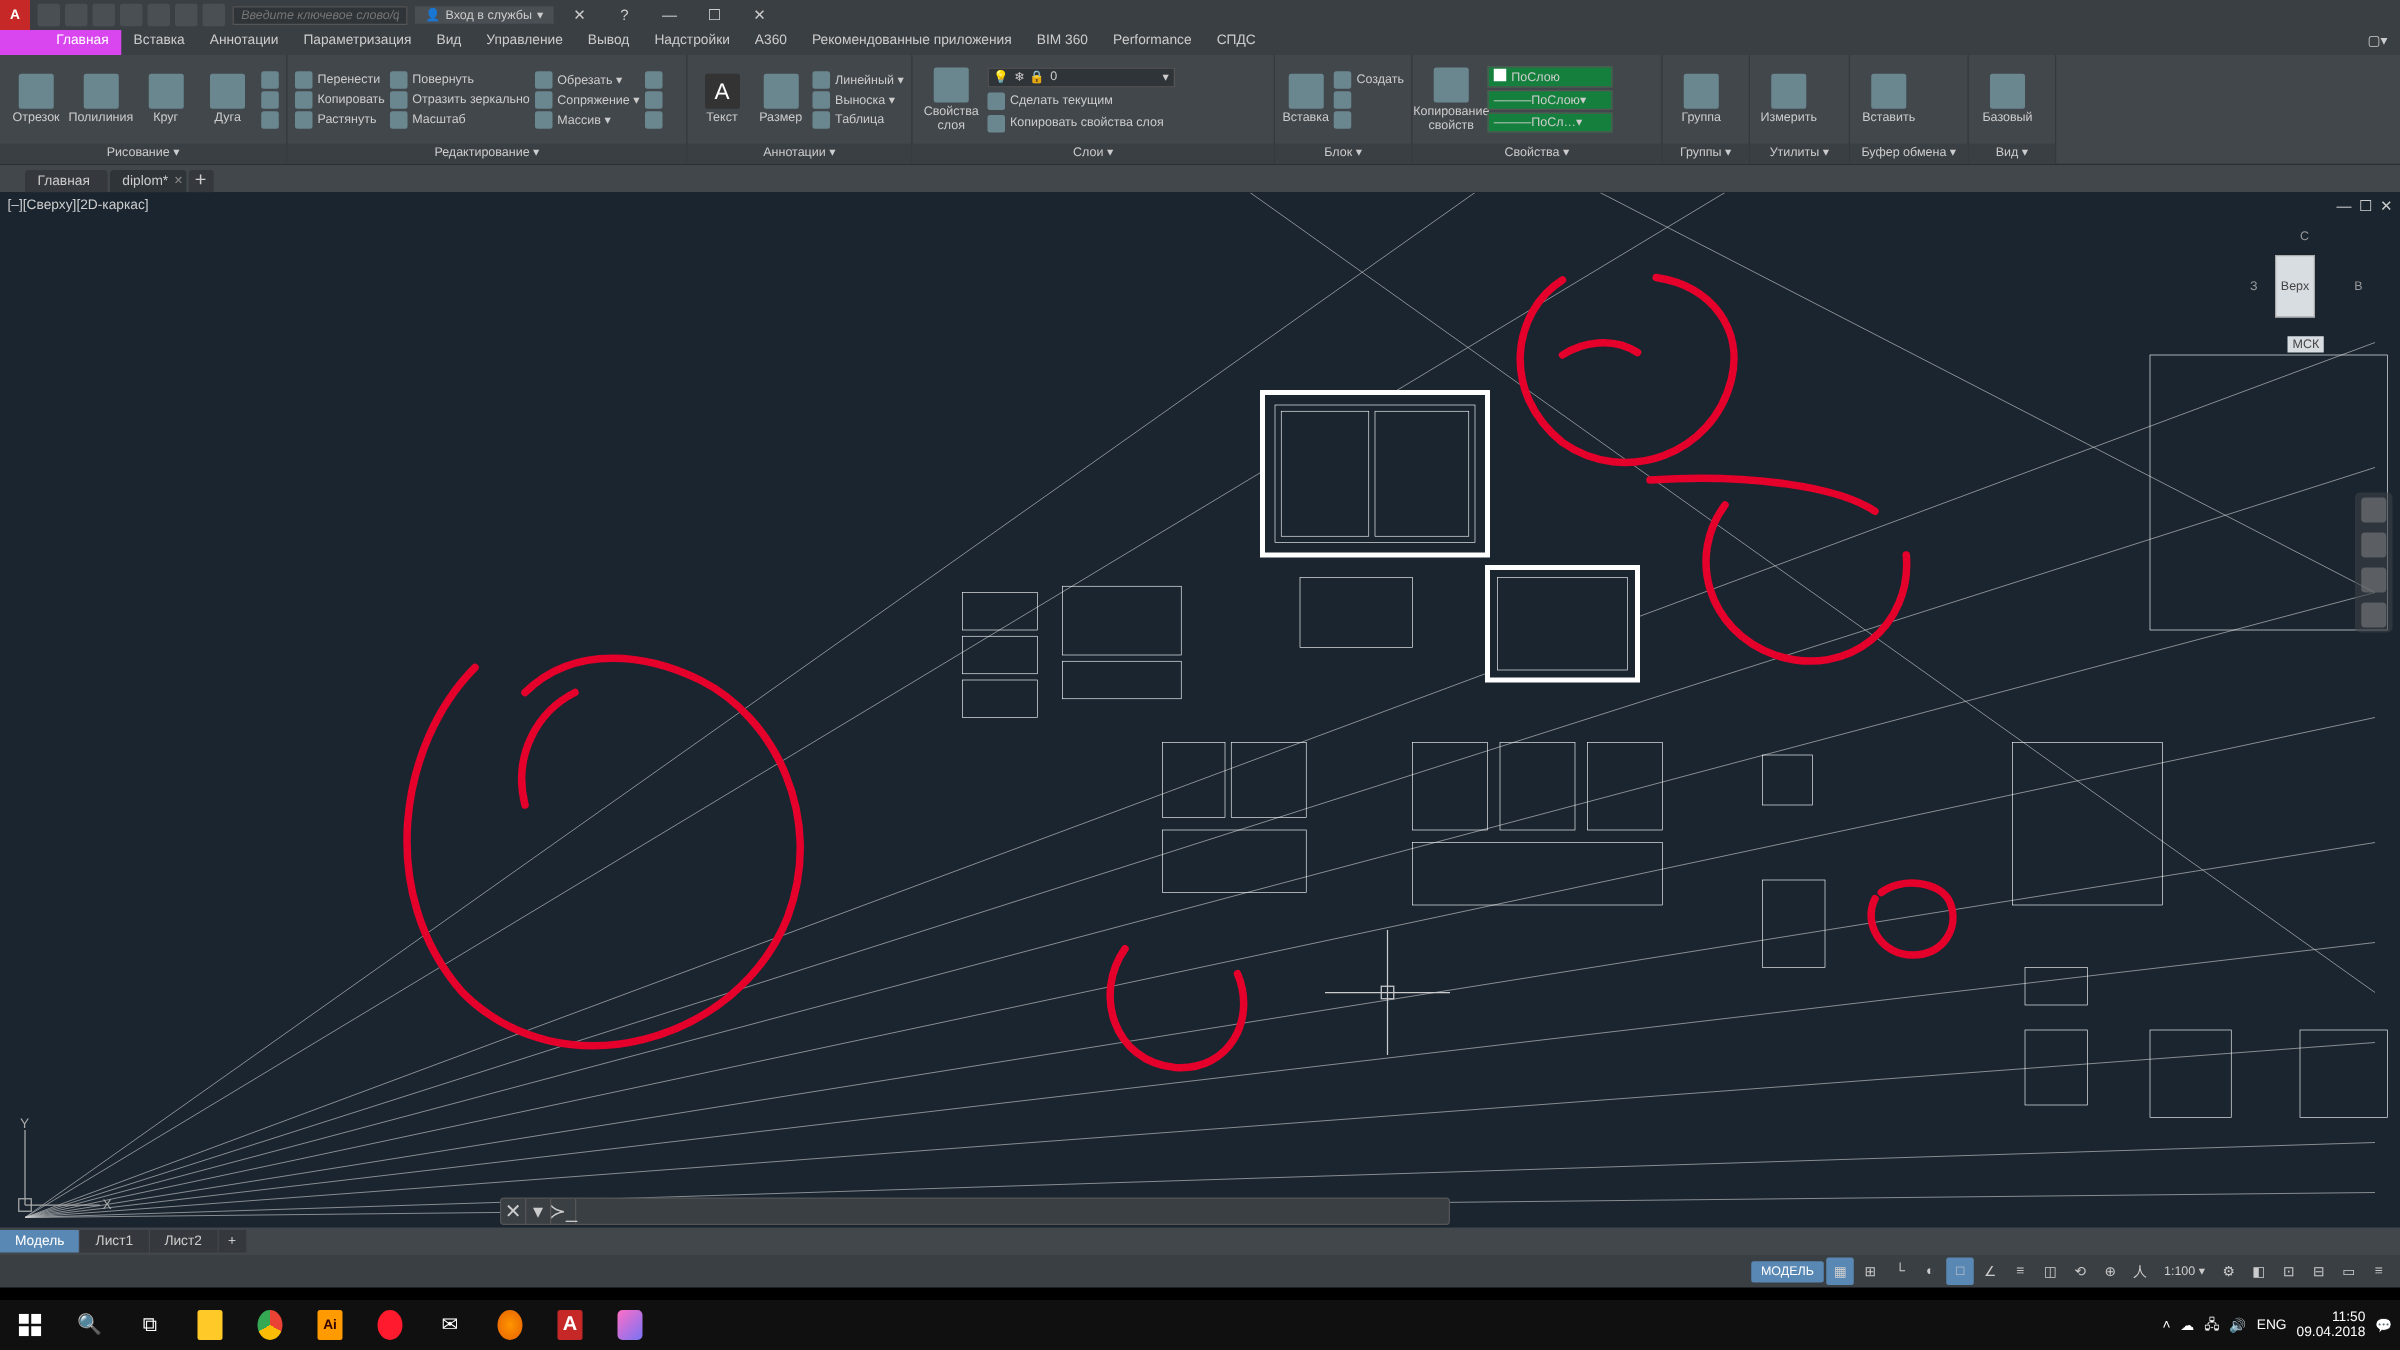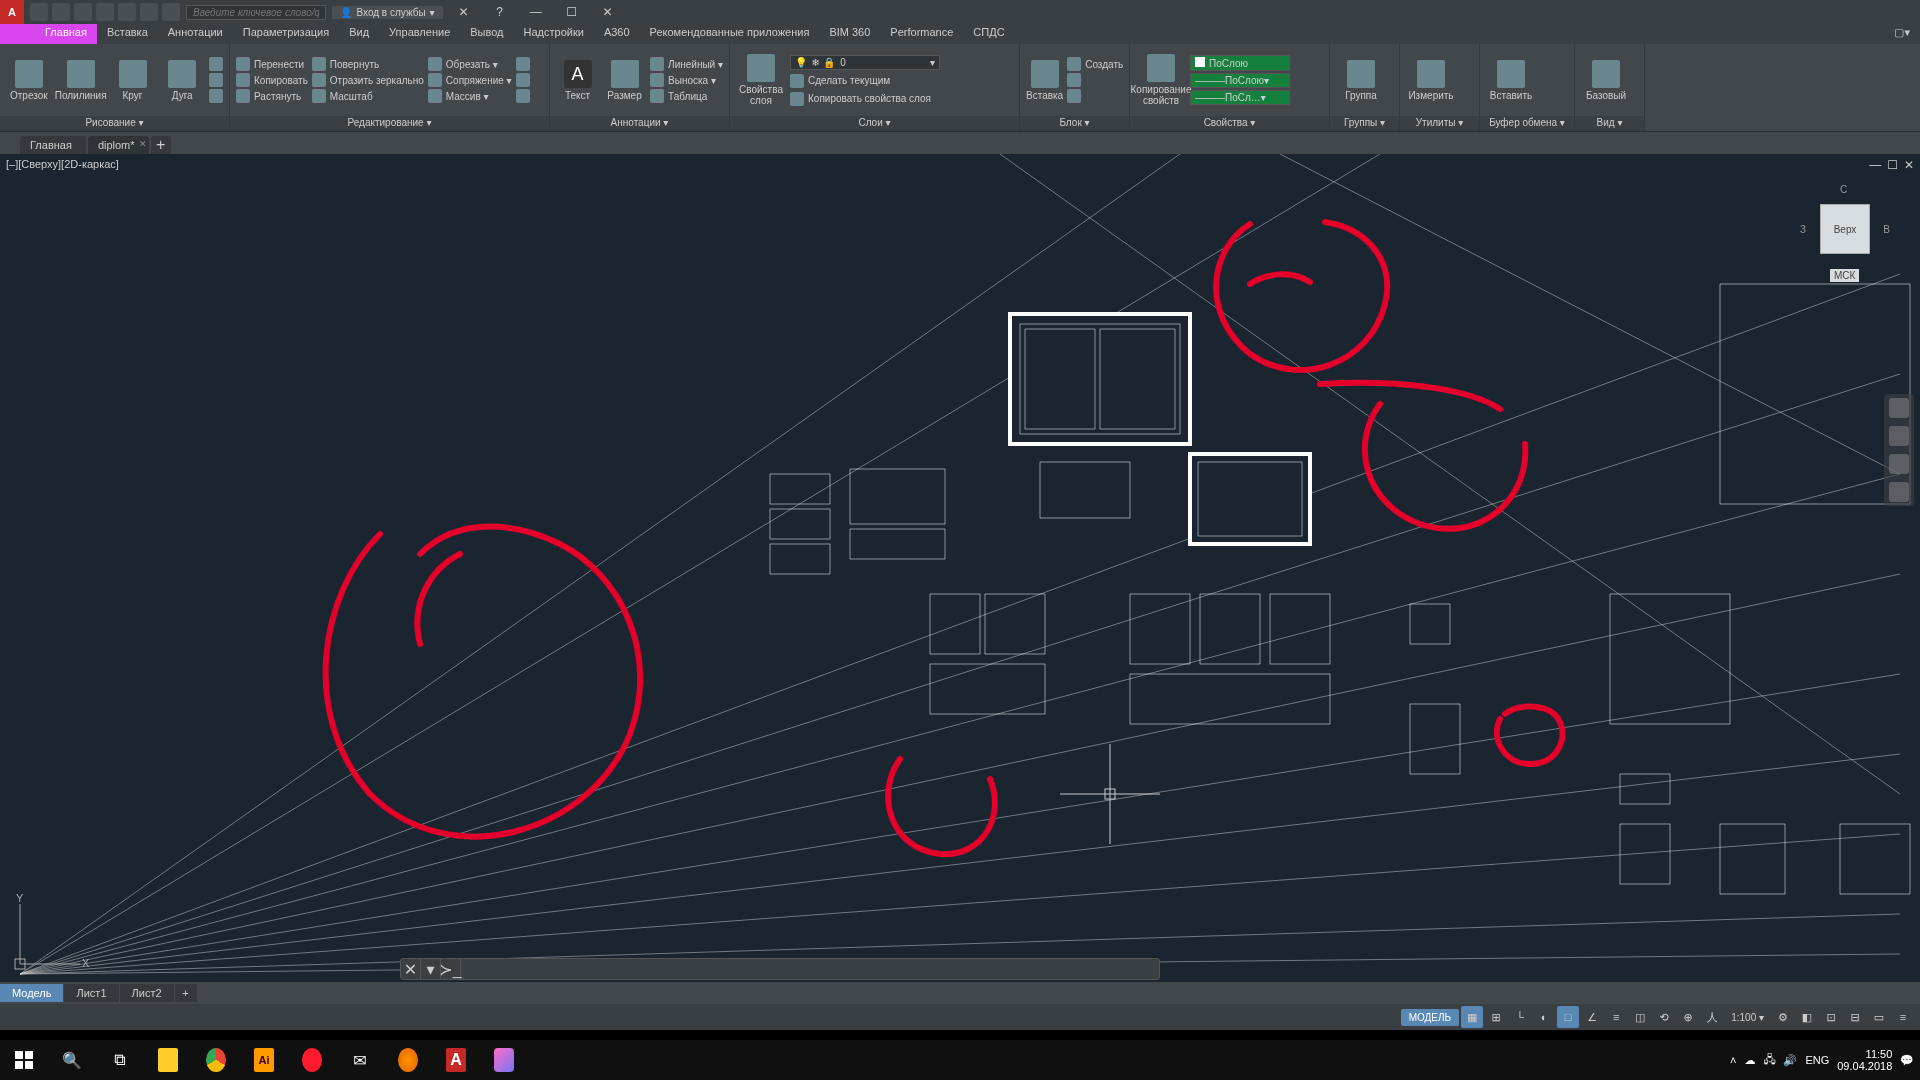--- a/index.html
+++ b/index.html
@@ -29,21 +29,21 @@
 .prop-combo { background: #15803d; border: 1px solid #555; color: #ccc; font-size: 10px; padding: 1px 4px; width: 100px; }
 .filetabs { height: 22px; background: #42474c; display: flex; align-items: end; padding-left: 20px; gap: 2px; }
 .filetab { background: #35393d; color: #ccc; font-size: 11px; padding: 3px 14px 3px 10px; border-radius: 3px 3px 0 0; position: relative; }
 .filetab.active { background: #2f3438; }
 .filetab .close { position: absolute; right: 2px; top: 3px; font-size: 9px; color: #888; }
 .newtab { width: 20px; height: 18px; background: #35393d; color: #ccc; text-align: center; border-radius: 3px 3px 0 0; line-height: 18px; }
 .canvas-area { position: relative; background: #1a2530; height: 850px; overflow: hidden; }
 .vp-label { position: absolute; top: 4px; left: 6px; color: #ccc; font-size: 11px; }
 .vp-controls { position: absolute; top: 4px; right: 6px; display: flex; gap: 6px; color: #ccc; font-size: 12px; }
 .viewcube { position: absolute; top: 30px; right: 30px; width: 90px; height: 90px; }
-.viewcube .cube { width: 50px; height: 50px; background: #d8dde2; position: absolute; top: 20px; left: 20px; display: flex; align-items: center; justify-content: center; font-size: 10px; color: #444; border: 1px solid #aaa; }
+.viewcube .cube { width: 32px; height: 50px; background: #d8dde2; position: absolute; top: 20px; left: 20px; display: flex; align-items: center; justify-content: center; font-size: 10px; color: #444; border: 1px solid #aaa; }
 .viewcube .dir { position: absolute; font-size: 10px; color: #999; }
 .wcs { position: absolute; bottom: 30px; left: 10px; }
 .wcs line { stroke: #aaa; stroke-width: 1; }
 .wcs text { fill: #aaa; font-size: 11px; }
 .drawing { position: absolute; inset: 0; }
 .drawing line { stroke: #ccc; stroke-width: 0.5; }
 .sheet { fill: #1a2530; stroke: #fff; stroke-width: 4; }
 .inner { fill: none; stroke: #fff; stroke-width: 0.5; }
 .red-mark { fill: none; stroke: #e4002b; stroke-width: 6; stroke-linecap: round; }
 .crosshair line { stroke: #ccc; stroke-width: 1; }

